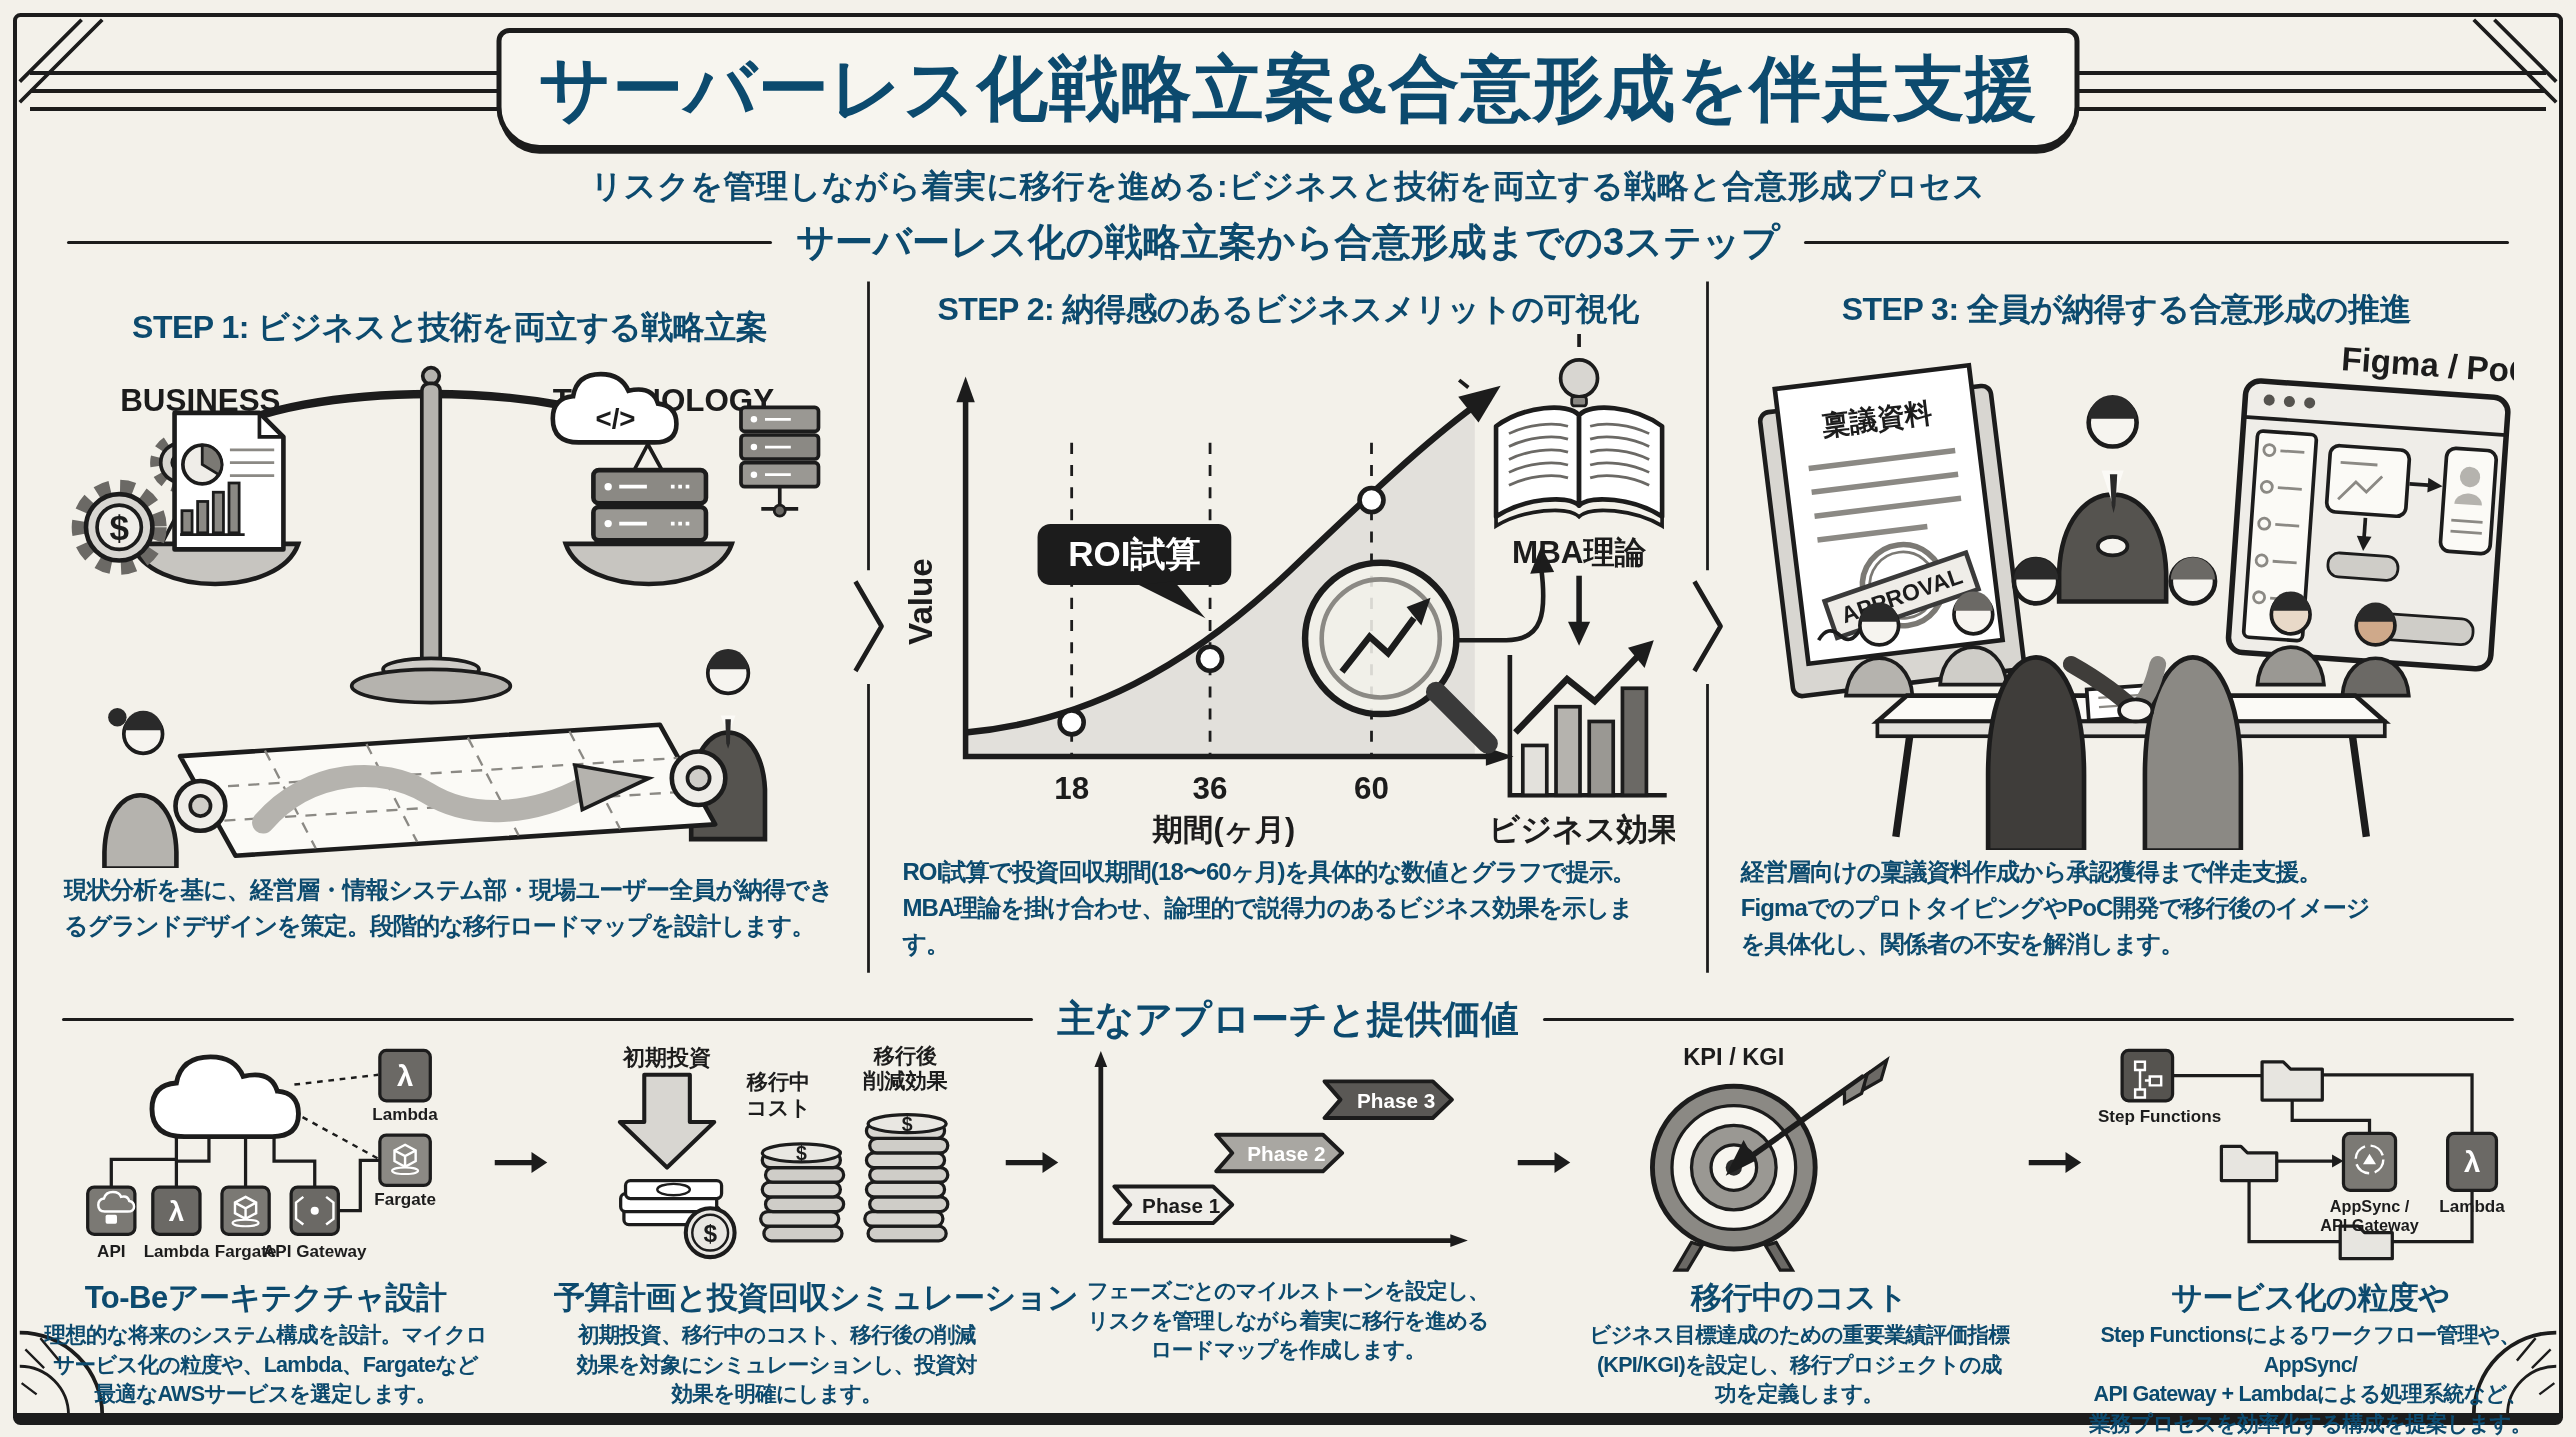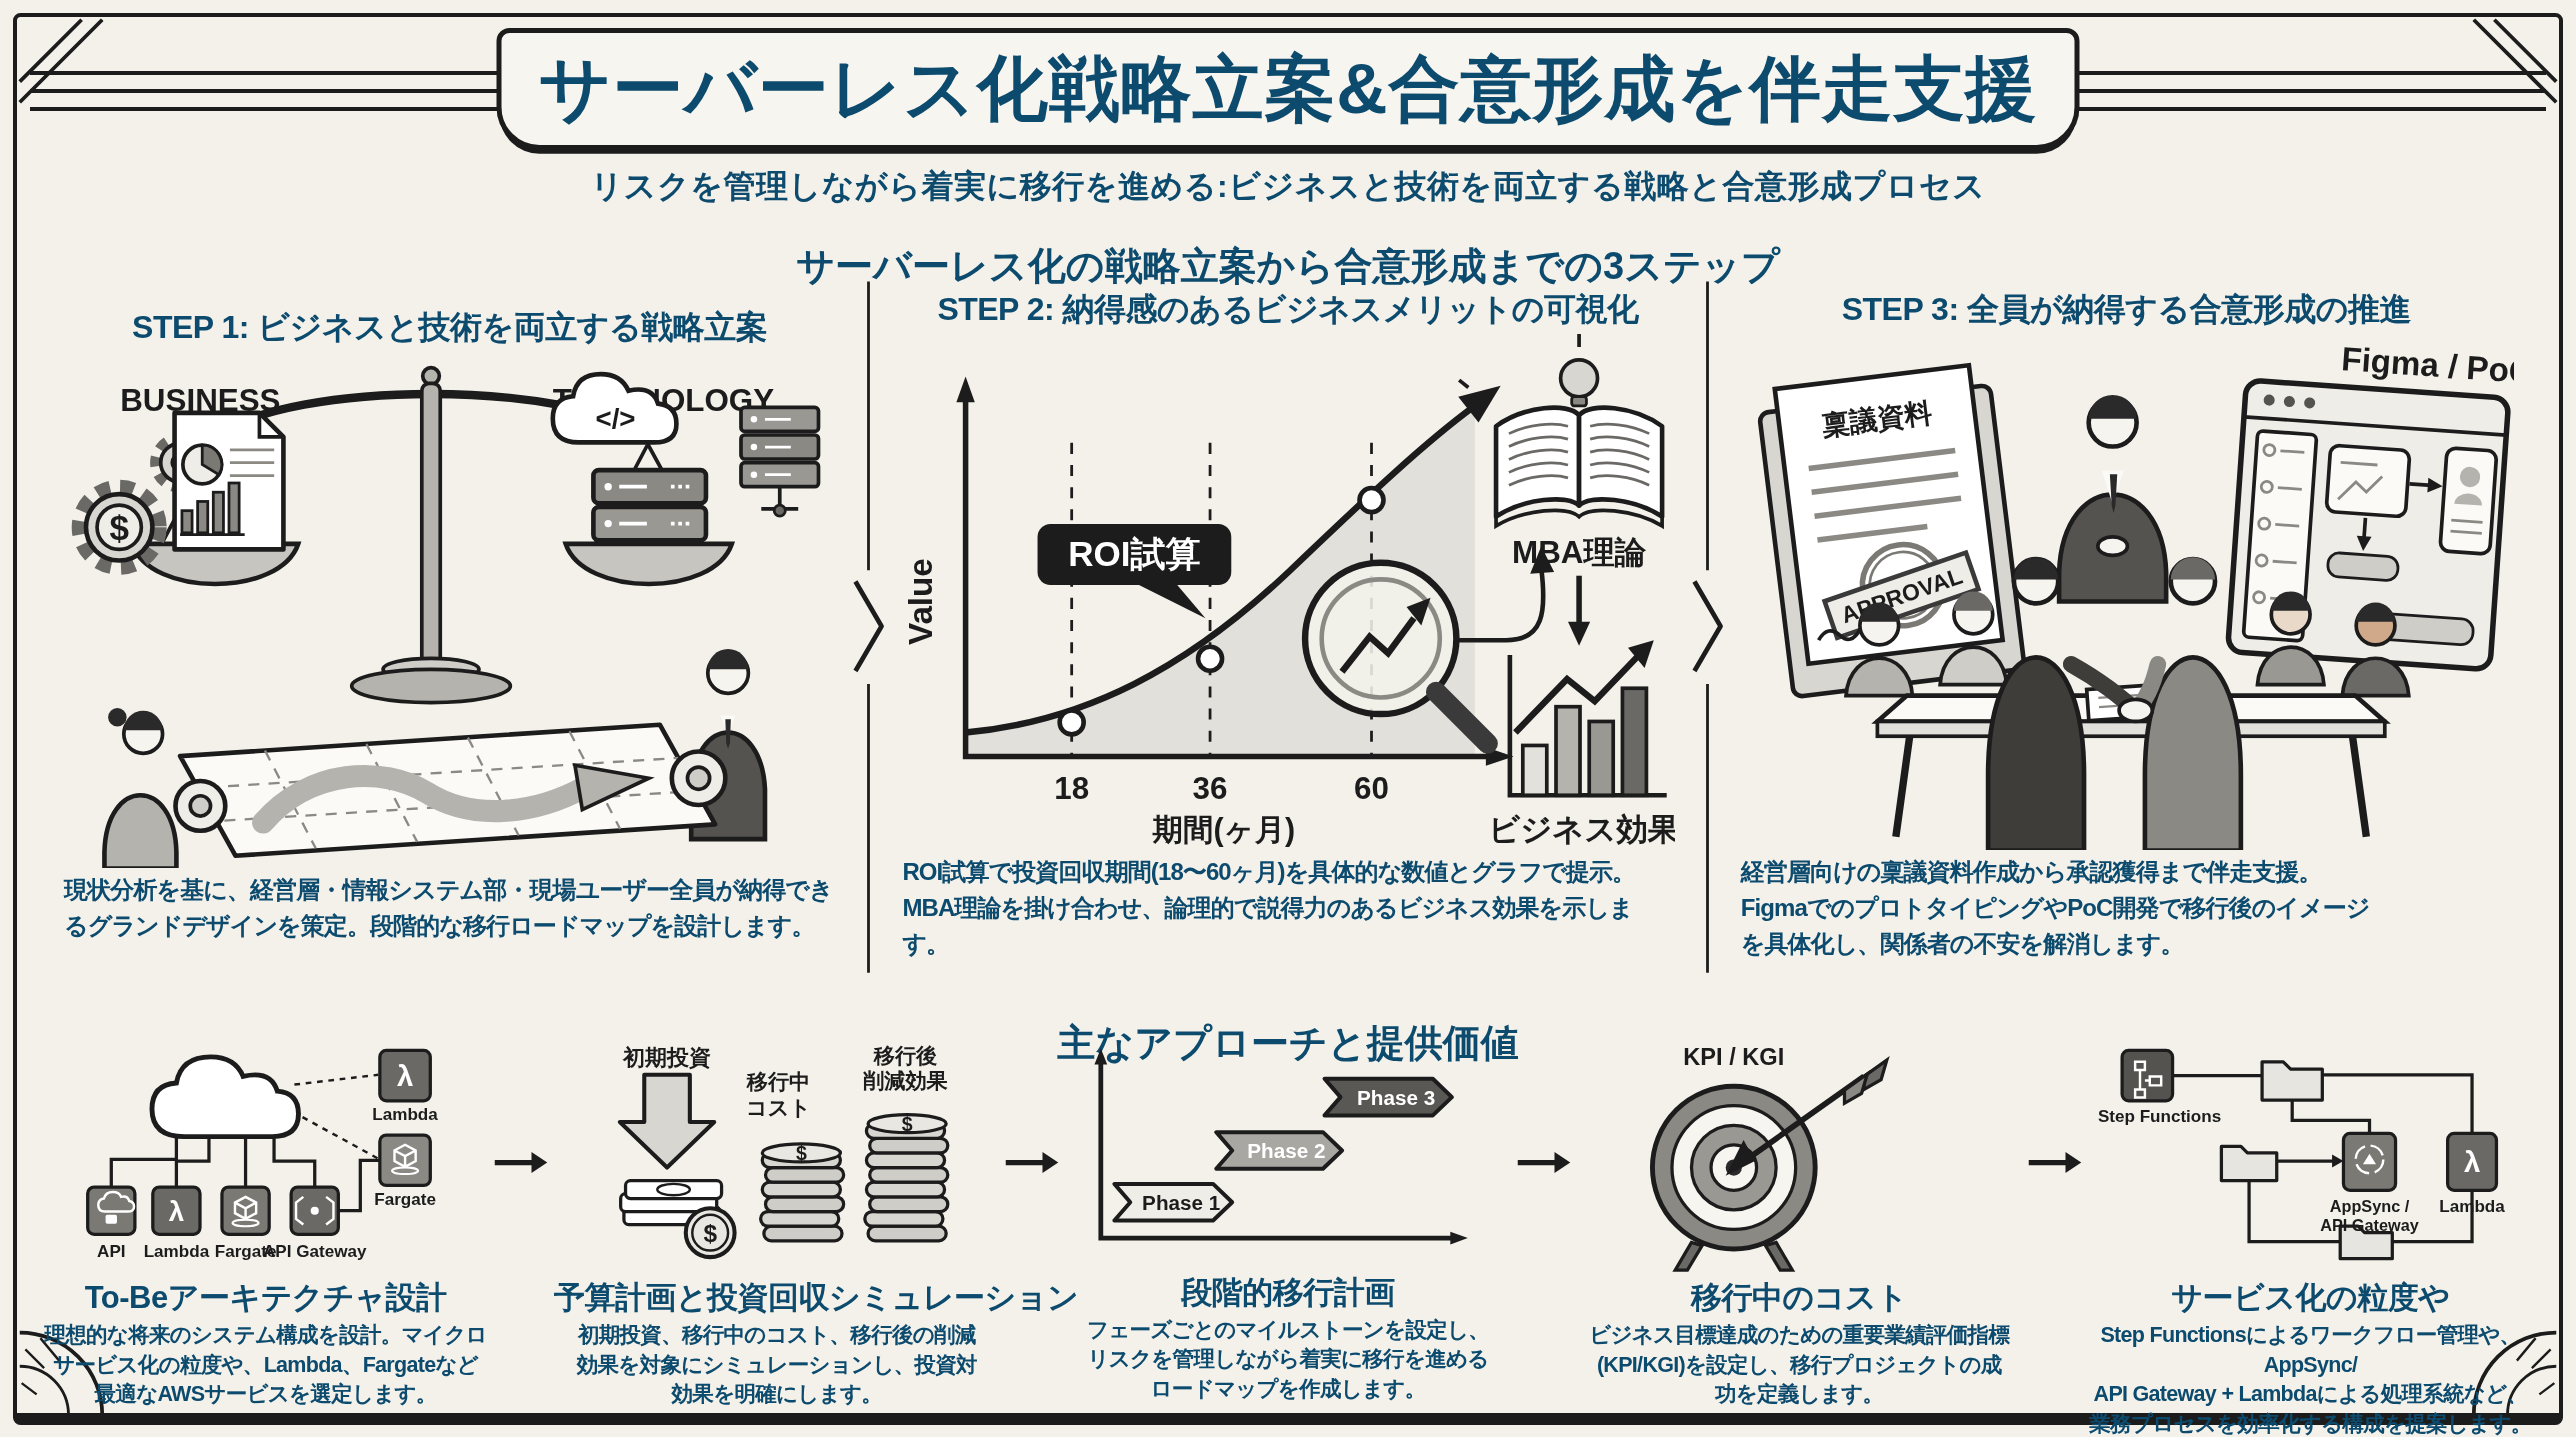--- a/index.html
+++ b/index.html
@@ -25,21 +25,21 @@
     box-shadow:0 6.6px 0 -2.8px #1c1c1c;
   }
   .banner-title { font-size:71px; font-weight:900; letter-spacing:0.9px; white-space:nowrap; }
   .ribbon-lines { position:absolute; top:71px; height:43px; width:calc(50% - 818px);
     background:repeating-linear-gradient(to bottom,#1c1c1c 0 3.7px,transparent 3.7px 18px); }
   .rl-left { left:30px; } .rl-right { right:30px; }
 
   .subtitle { position:absolute; top:165px; left:0; width:100%; text-align:center;
     font-size:32px; font-weight:700; letter-spacing:0.5px; }
 
-  .heading-row { position:absolute; display:flex; align-items:center; gap:24px;flex-direction:column; }
+  .heading-row { position:absolute; display:flex; align-items:center; gap:24px; }
   .heading-row .hline { flex:1; height:3.7px; background:#1c1c1c; border-radius:1.9px; }
   .heading-row .htxt { font-size:38px; font-weight:900; white-space:nowrap; }
   .hr-steps { top:217px; left:67px; right:67px; }
   .hr-approaches { top:994px; left:62px; right:62px; }
 
   .steps-row { position:absolute; top:271px; left:51px; right:51px; height:710px; display:flex;align-items:center; }
   .step-col { flex:1 1 0; min-width:0; display:flex; flex-direction:column; padding:0 11.2px; }
   .step-title { font-size:32px; font-weight:800; text-align:center; white-space:nowrap; letter-spacing:-0.5px; }
   .step-art { flex:1 1 auto; margin-top:1.9px; min-height:0; }
   .step-art svg { width:100%; height:100%; display:block; }
@@ -530,21 +530,20 @@
           <g>
             <path d="M190,117 H324 L348,140 L324,163 H190 L210,140 Z" fill="#a9a7a2" stroke="#1c1c1c" stroke-width="5" stroke-linejoin="round"></path>
             <text x="278" y="150" font-size="26" font-weight="900" text-anchor="middle" class="tw">Phase 2</text>
           </g>
           <g>
             <path d="M326,50 H462 L486,73 L462,96 H326 L346,73 Z" fill="#5a5855" stroke="#1c1c1c" stroke-width="5" stroke-linejoin="round"></path>
             <text x="416" y="83" font-size="26" font-weight="900" text-anchor="middle" class="tw">Phase 3</text>
           </g>
         </svg>
       </div>
-      <div class="a-title">段階的移行計画</div>
       <div class="a-desc">フェーズごとのマイルストーンを設定し、
 リスクを管理しながら着実に移行を進める
 ロードマップを作成します。</div>
     </div>
 
     <div class="flow-arrow">
       <svg viewBox="0 0 64 40">
           <line x1="2" y1="20" x2="48" y2="20" stroke="#1c1c1c" stroke-width="6"></line>
           <polygon points="44,8 62,20 44,32" fill="#1c1c1c"></polygon>
         </svg>

